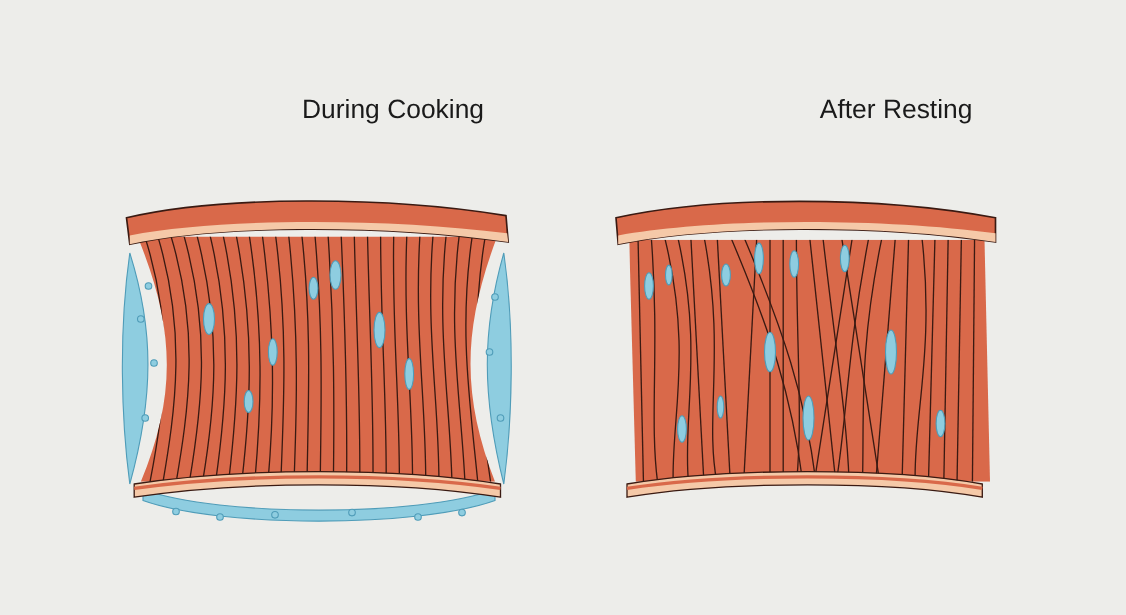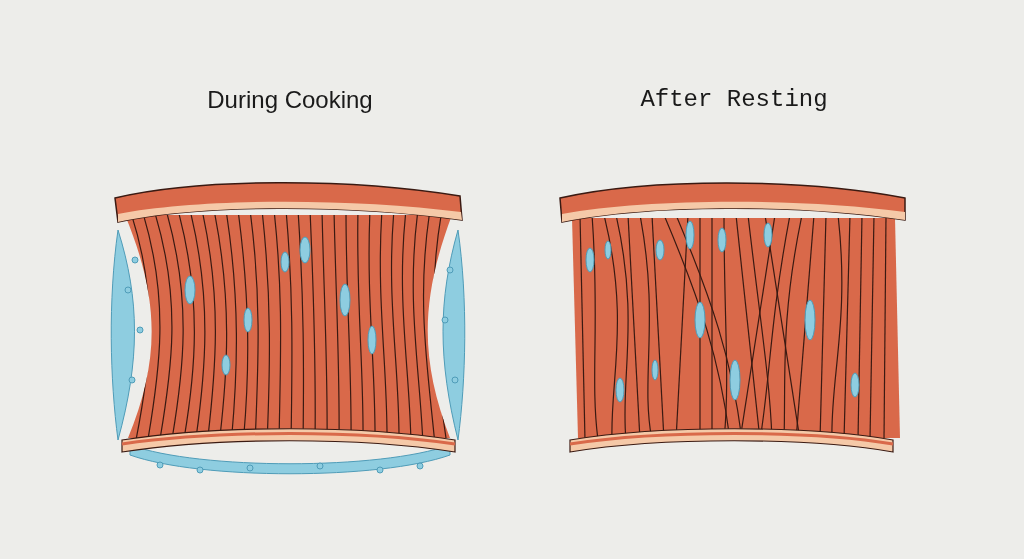--- a/index.html
+++ b/index.html
@@ -1,19 +1,19 @@
 <!DOCTYPE html>
 <html><head>
 <meta charset="utf-8">
 <style>
   html,body{margin:0;padding:0;}
   body{width:1024px;height:559px;background:#ededea;position:relative;overflow:hidden;font-family:"Liberation Sans",sans-serif;}
-  .title{position:absolute;top:86px;font-size:24px;color:#1a1a1a;text-align:center;width:300px;}
+  .title{position:absolute;top:86px;font-size:24px;color:#1a1a1a;text-align:right;width:300px;}
   #t1{left:140px;}
-  #t2{left:584px;font-family:Liberation Mono, monospace;}
+  #t2{left:584px;}
   svg{position:absolute;left:0;top:0;}
 </style>
 </head>
 <body>
 
 <div class="title" id="t1">During Cooking</div>
 <div class="title" id="t2">After Resting</div>
 
 <svg width="1024" height="559" viewBox="0 0 1024 559">
   <defs>

